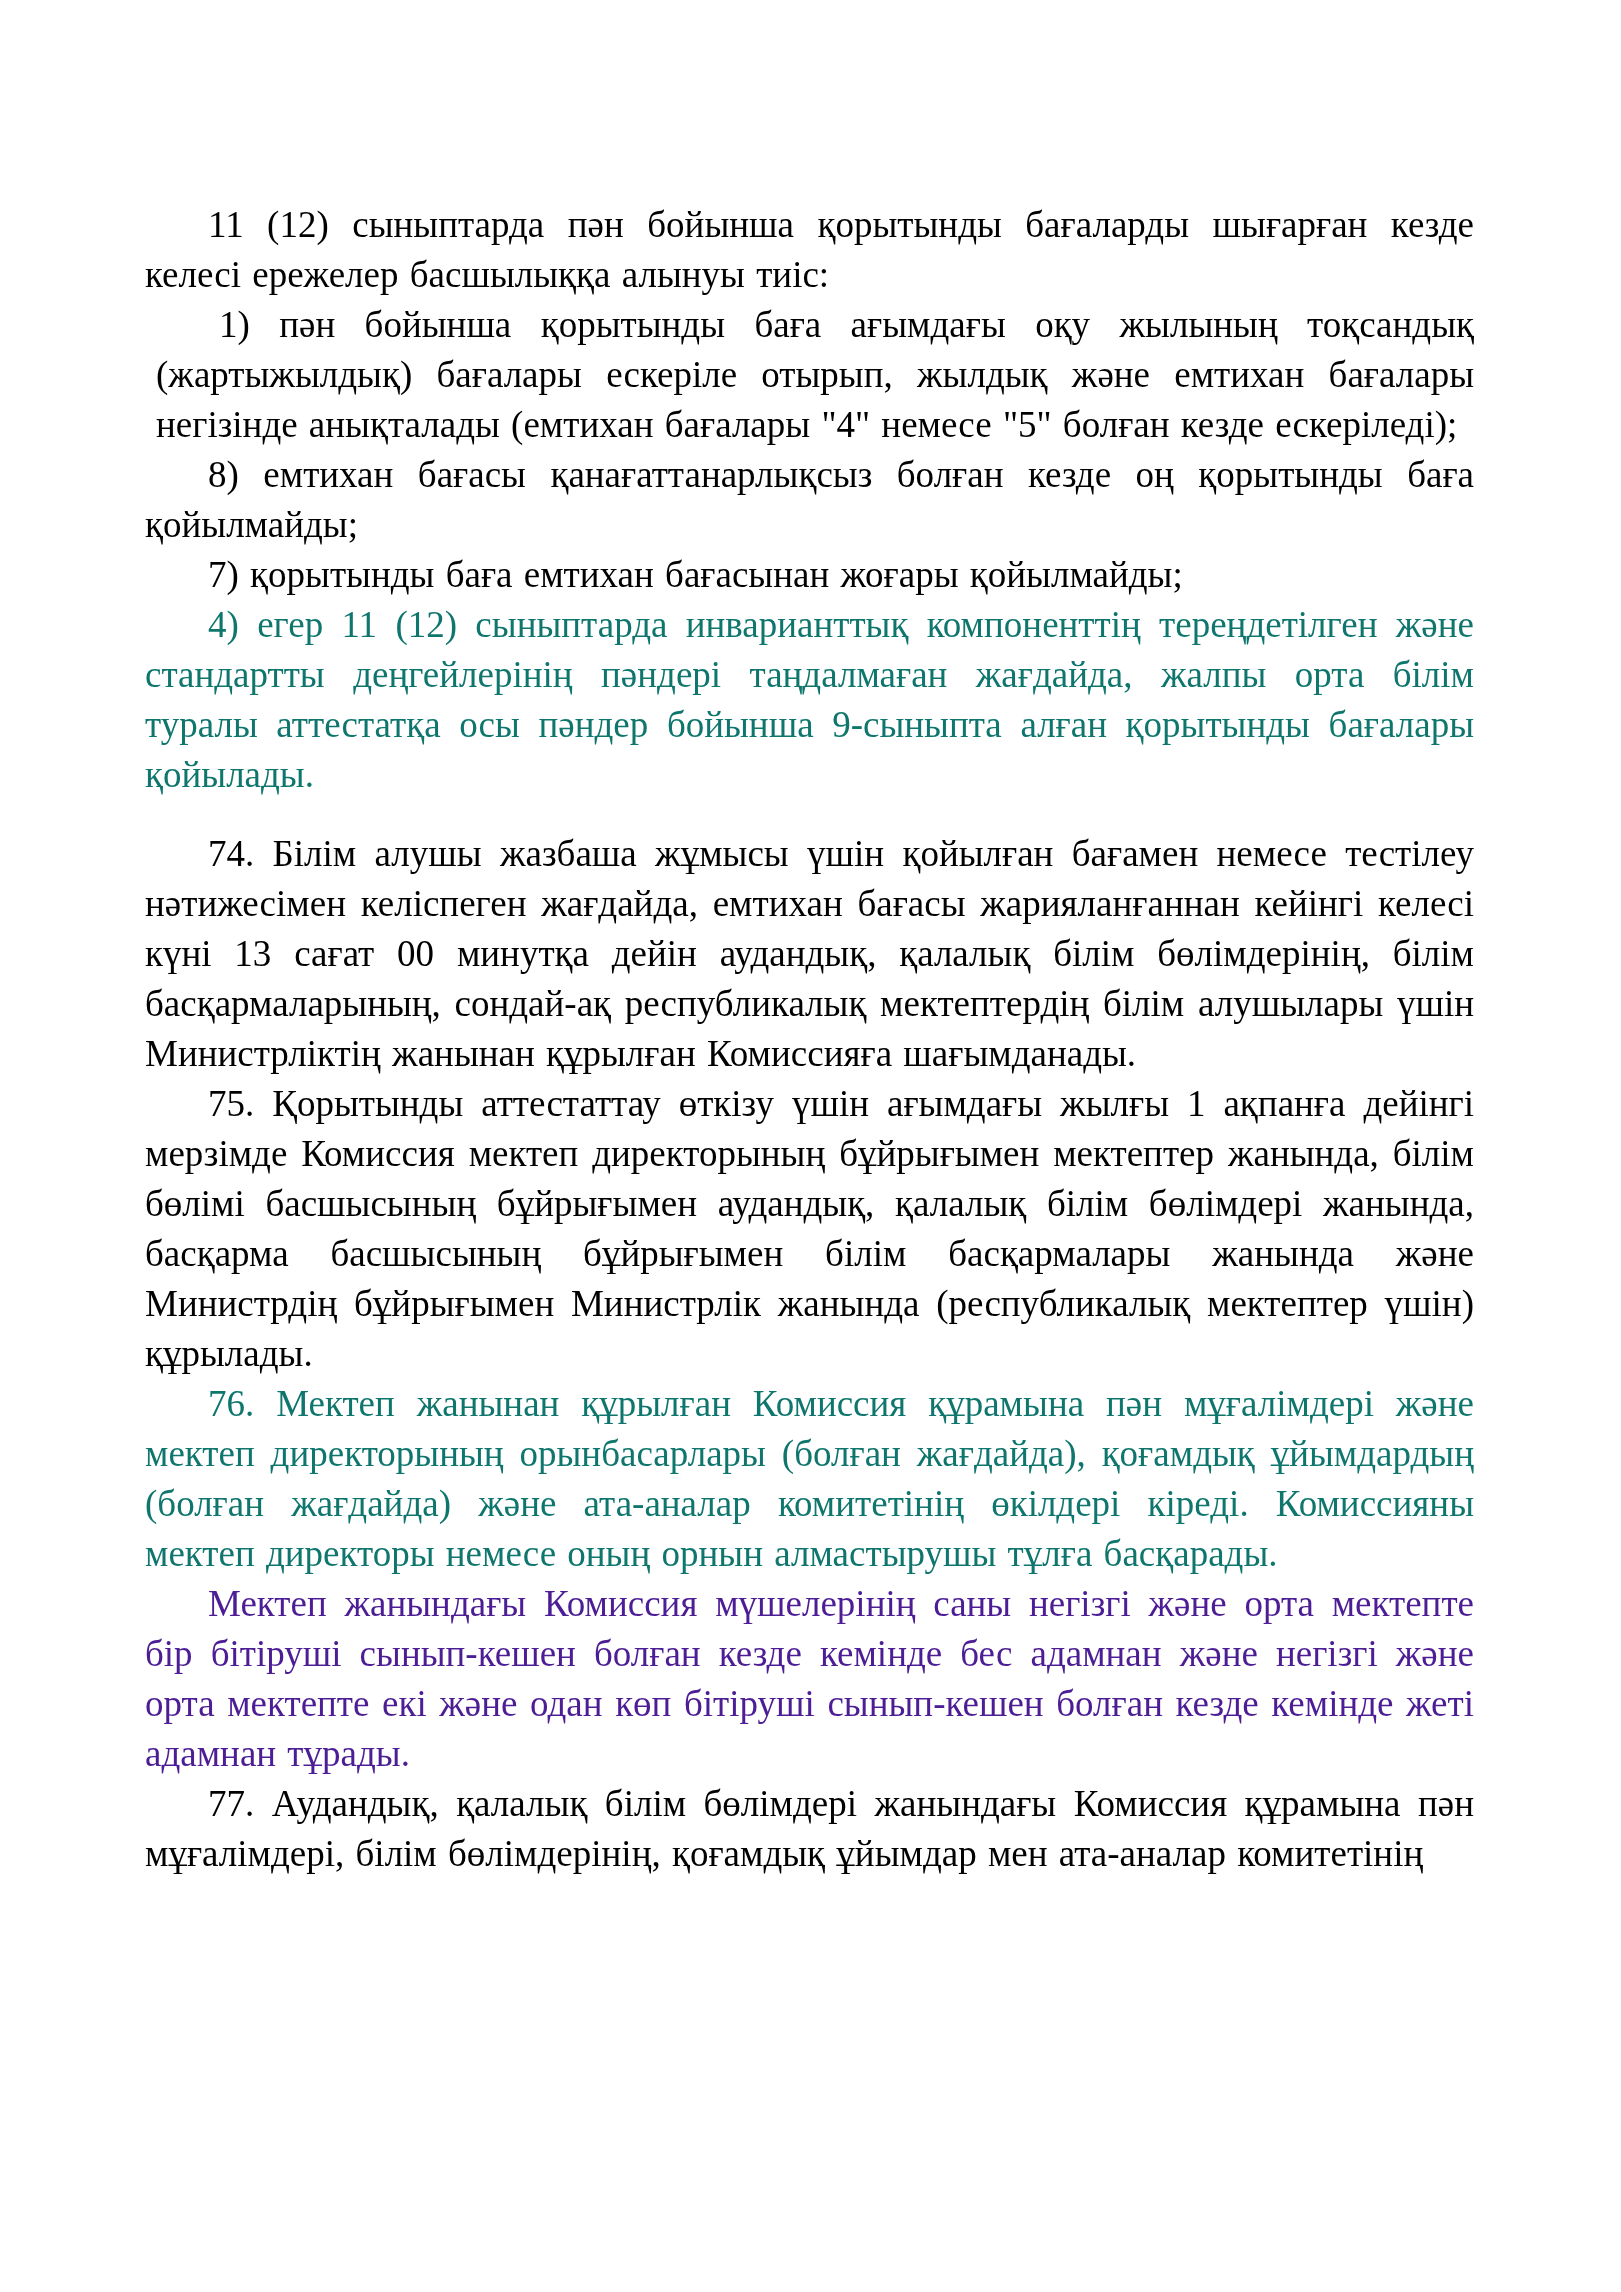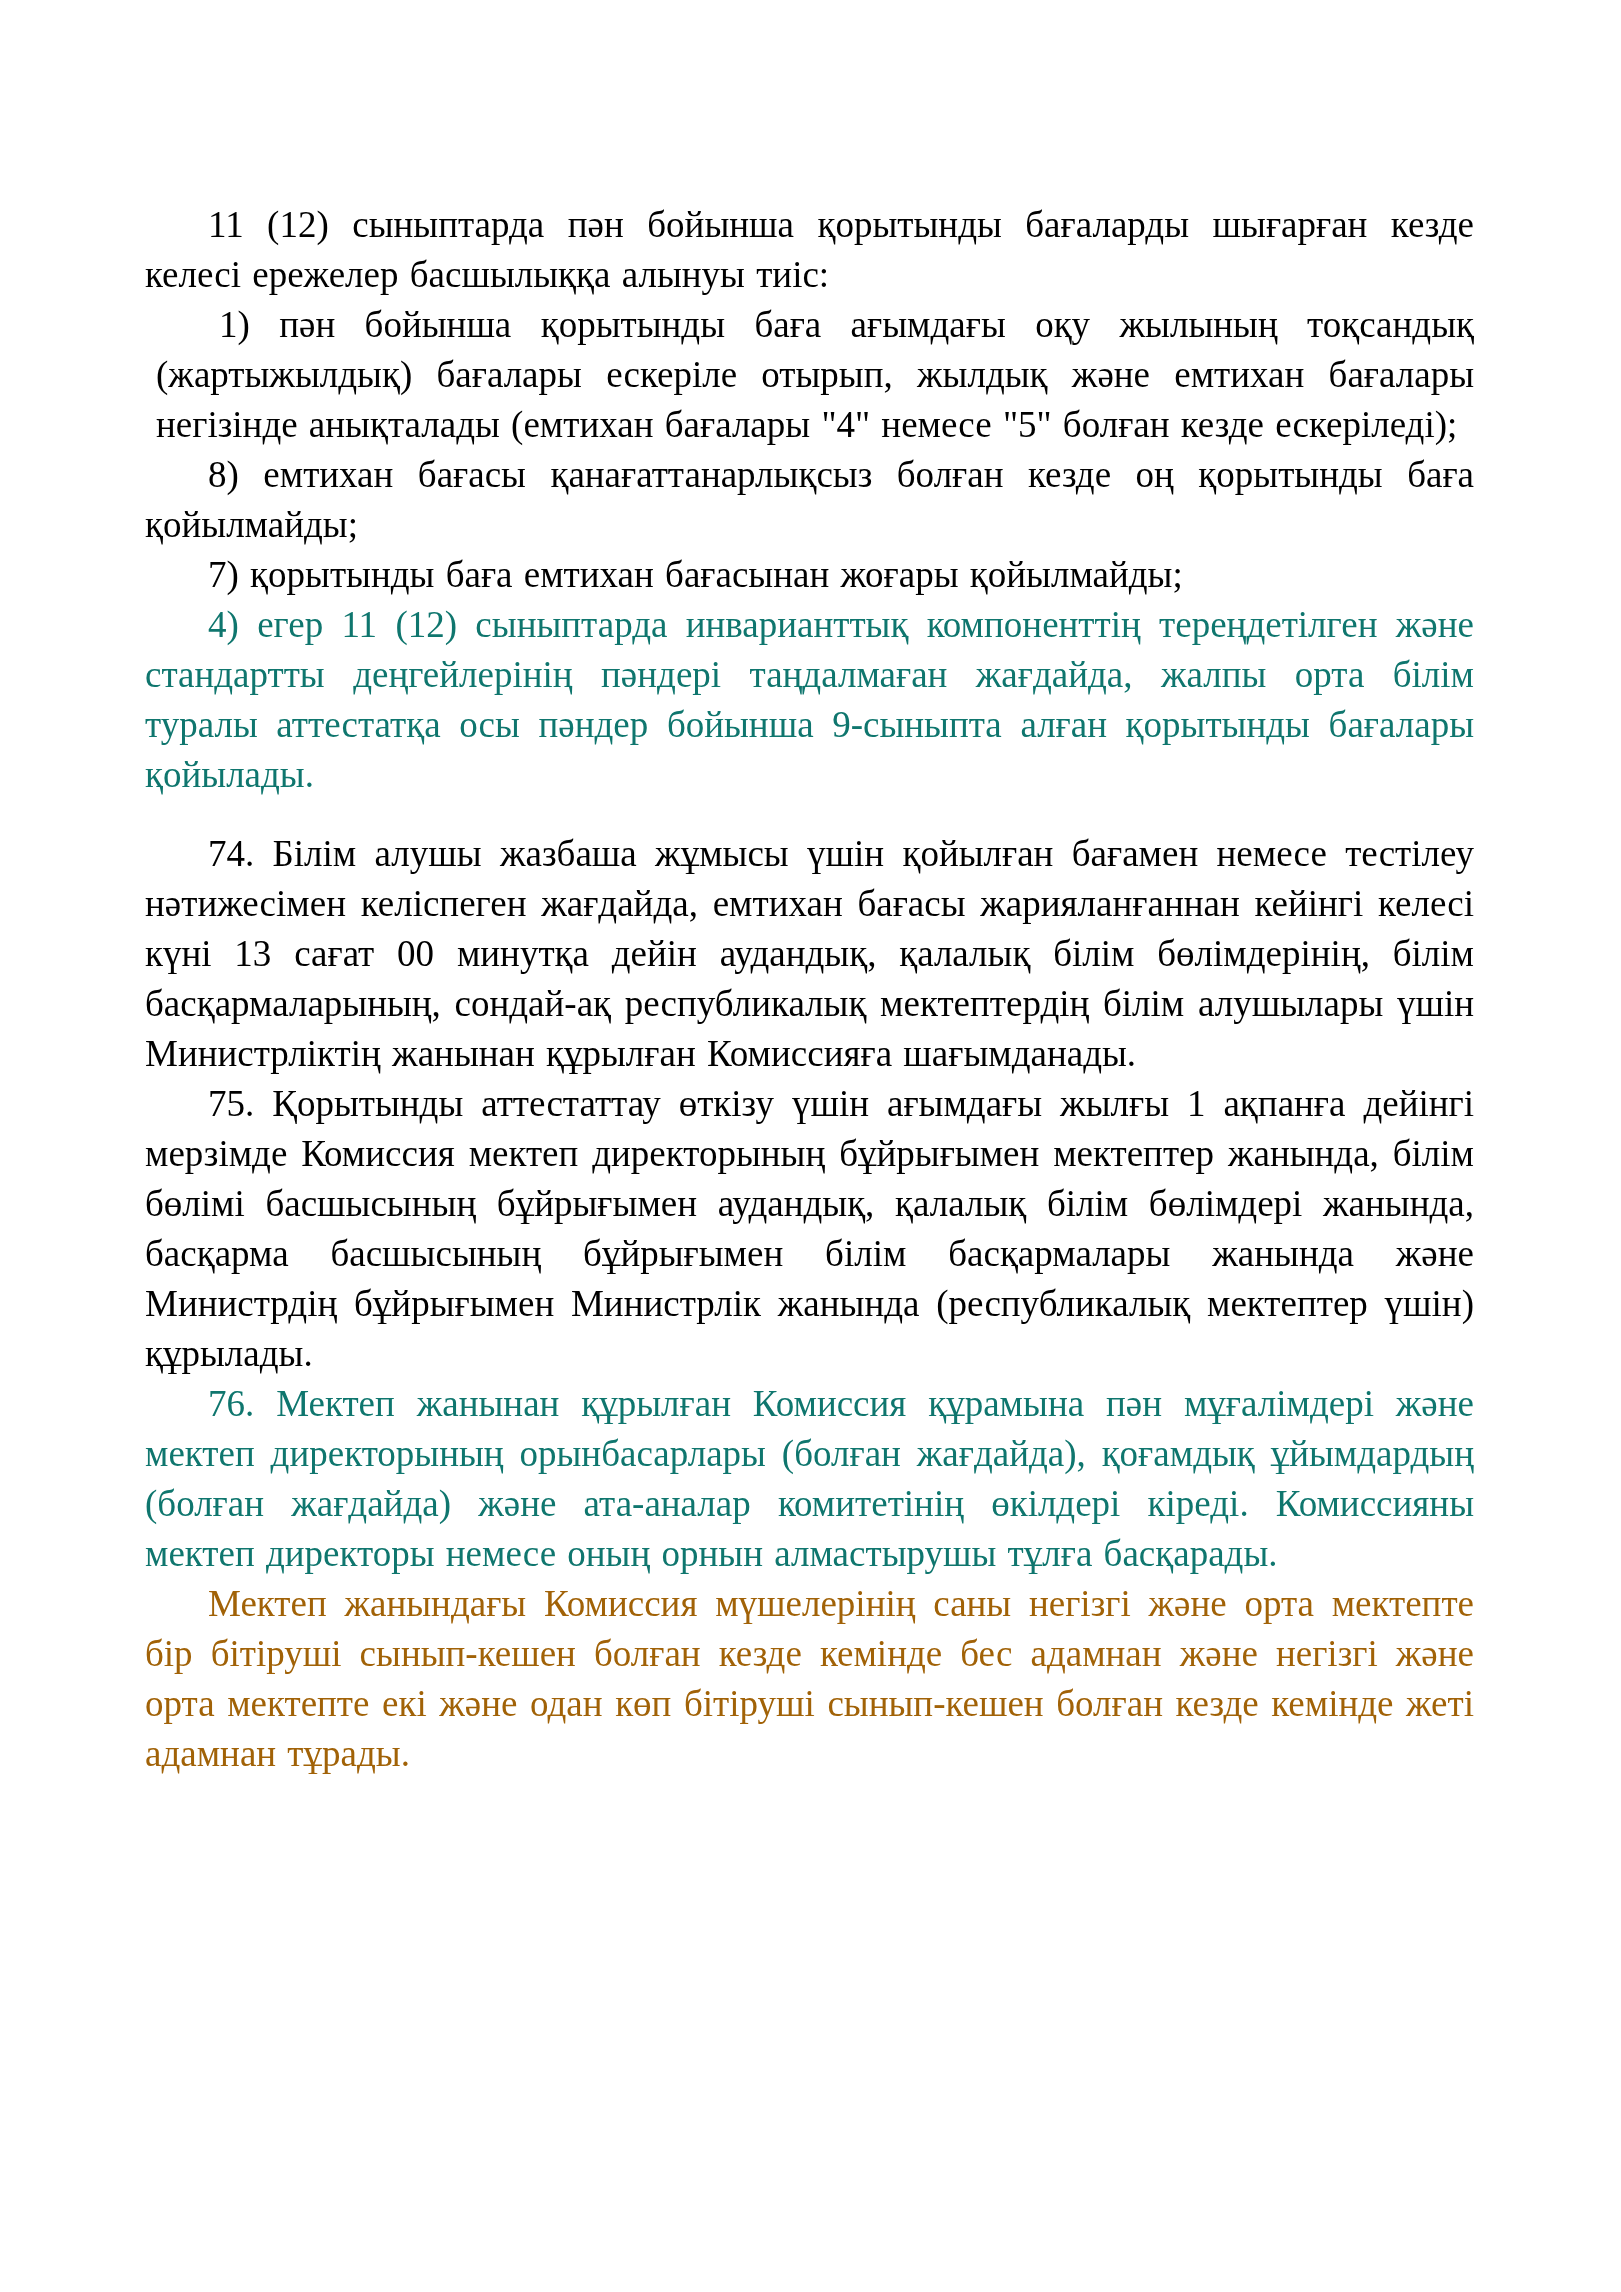--- a/index.html
+++ b/index.html
@@ -48,16 +48,17 @@
 <div class="page">
   <div class="content" id="content">
       <p class="para" style="color: rgb(0, 0, 0);">11 (12) сыныптарда пән бойынша қорытынды бағаларды шығарған кезде келесі ережелер басшылыққа алынуы тиіс:</p>
       <p class="para" style="color: rgb(0, 0, 0); margin-left: 11px;">1) пән бойынша қорытынды баға ағымдағы оқу жылының тоқсандық (жартыжылдық) бағалары ескеріле отырып, жылдық және емтихан бағалары негізінде анықталады (емтихан бағалары "4" немесе "5" болған кезде ескеріледі);</p>
       <p class="para" style="color: rgb(0, 0, 0);">8) емтихан бағасы қанағаттанарлықсыз болған кезде оң қорытынды баға қойылмайды;</p>
       <p class="para" style="color: rgb(0, 0, 0);">7) қорытынды баға емтихан бағасынан жоғары қойылмайды;</p>
       <p class="para" style="color: #0f766e;">4) егер 11 (12) сыныптарда инварианттық компоненттің тереңдетілген және стандартты деңгейлерінің пәндері таңдалмаған жағдайда, жалпы орта білім туралы аттестатқа осы пәндер бойынша 9-сыныпта алған қорытынды бағалары қойылады.</p>
       <p class="para gap-before" style="color: rgb(0, 0, 0);">74. Білім алушы жазбаша жұмысы үшін қойылған бағамен немесе тестілеу нәтижесімен келіспеген жағдайда, емтихан бағасы жарияланғаннан кейінгі келесі күні 13 сағат 00 минутқа дейін аудандық, қалалық білім бөлімдерінің, білім басқармаларының, сондай-ақ республикалық мектептердің білім алушылары үшін Министрліктің жанынан құрылған Комиссияға шағымданады.</p>
       <p class="para" style="color: rgb(0, 0, 0);">75. Қорытынды аттестаттау өткізу үшін ағымдағы жылғы 1 ақпанға дейінгі мерзімде Комиссия мектеп директорының бұйрығымен мектептер жанында, білім бөлімі басшысының бұйрығымен аудандық, қалалық білім бөлімдері жанында, басқарма басшысының бұйрығымен білім басқармалары жанында және Министрдің бұйрығымен Министрлік жанында (республикалық мектептер үшін) құрылады.</p>
       <p class="para" style="color: #0f766e;">76. Мектеп жанынан құрылған Комиссия құрамына пән мұғалімдері және мектеп директорының орынбасарлары (болған жағдайда), қоғамдық ұйымдардың (болған жағдайда) және ата-аналар комитетінің өкілдері кіреді. Комиссияны мектеп директоры немесе оның орнын алмастырушы тұлға басқарады.</p>
-      <p class="para" style="color: #a16207;">Мектеп жанындағы Комиссия мүшелерінің саны негізгі және орта мектепте бір бітіруші сынып-кешен болған кезде кемінде бес адамнан және негізгі және орта мектепте екі және одан көп бітіруші сынып-кешен болған кезде кемінде жеті адамнан тұрады.</p>
+      <p class="para" style="color: #4c1d95;">Мектеп жанындағы Комиссия мүшелерінің саны негізгі және орта мектепте бір бітіруші сынып-кешен болған кезде кемінде бес адамнан және негізгі және орта мектепте екі және одан көп бітіруші сынып-кешен болған кезде кемінде жеті адамнан тұрады.</p>
+      <p class="para" style="color: rgb(0, 0, 0);">77. Аудандық, қалалық білім бөлімдері жанындағы Комиссия құрамына пән мұғалімдері, білім бөлімдерінің, қоғамдық ұйымдар мен ата-аналар комитетінің</p>
     </div>
 </div>
 
 
 </body></html>

